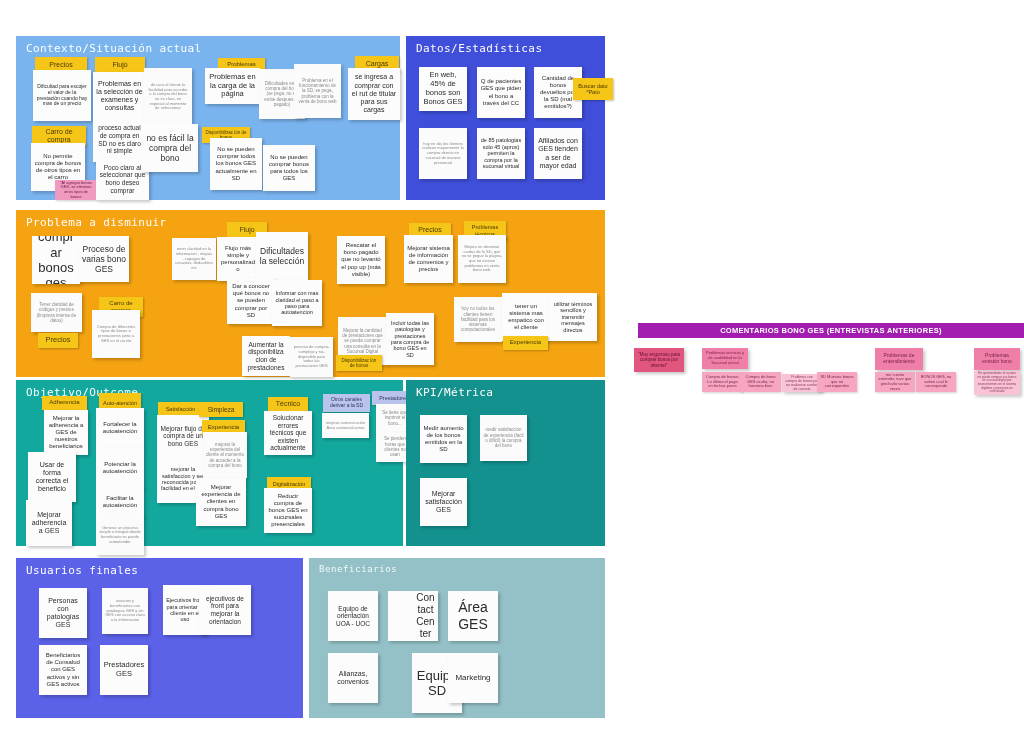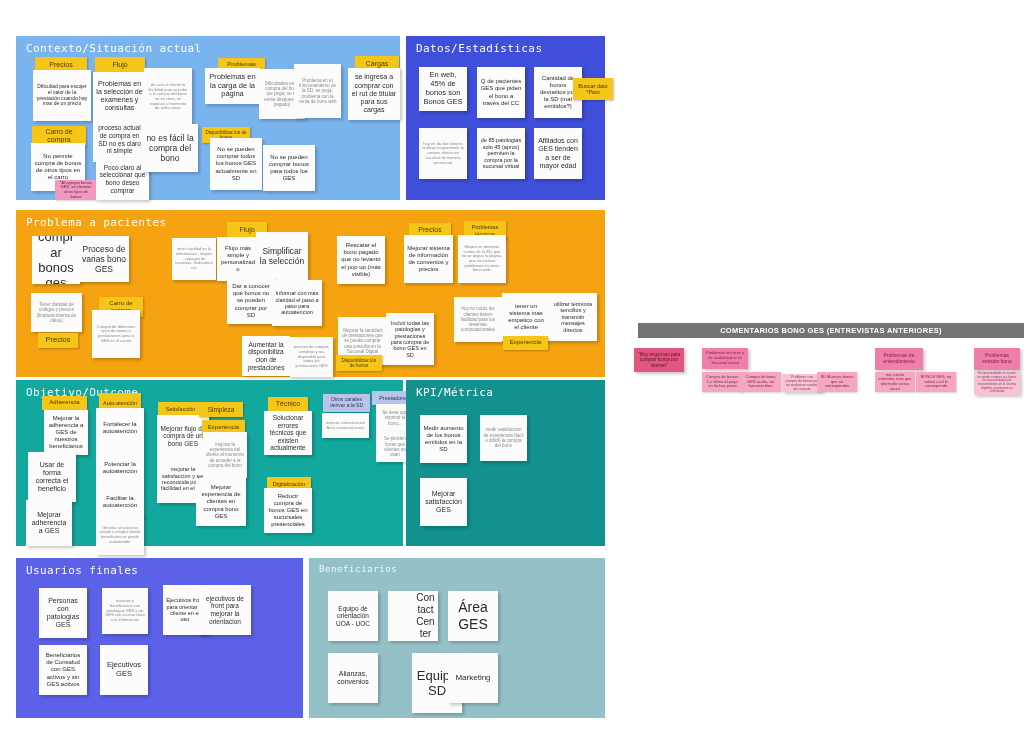--- a/index.html
+++ b/index.html
@@ -36,21 +36,21 @@
   .note.red-d{background:#e2557e;color:#5d1230;}
 
   .f4{font-size:4px}.f45{font-size:4.5px}.f5{font-size:5px}.f55{font-size:5.5px}
   .f6{font-size:6px}.f65{font-size:6.5px}.f7{font-size:7px}.f75{font-size:7.5px}
   .f8{font-size:8px}.f85{font-size:8.5px}.f10{font-size:10px}.f13{font-size:13px}.f14{font-size:14px}
 
   .lbl{font-weight:400;}
 
   
   #comments-banner{
-    position:absolute;background:#737373;color:#ffffff;
+    position:absolute;background:#a21caf;color:#ffffff;
     display:flex;align-items:center;justify-content:center;
     font-size:7.5px;font-weight:bold;letter-spacing:0.3px;
   }
 </style>
 </head>
 <body>
 
 <div class="panel" style="left:16px;top:36px;width:384px;height:164px;background:#7ab4ef;">
   <div class="panel-title">Contexto/Situación actual</div>
 </div>
@@ -84,33 +84,33 @@
 </div>
 <div class="note white f75" style="left:419px;top:67px;width:48px;height:44px;">En web, 45% de bonos son Bonos GES</div>
 <div class="note white f6" style="left:477px;top:67px;width:48px;height:51px;">Q de pacientes GES que piden el bono a través del CC</div>
 <div class="note white f6" style="left:534px;top:67px;width:48px;height:51px;">Cantidad de bonos devueltos por la SD (mal emitidos?)</div>
 <div class="note yellow f55" style="left:573px;top:78px;width:40px;height:22px;">Buscar dato *Pato</div>
 <div class="note blurry f4" style="left:419px;top:128px;width:48px;height:51px;">hoy en dia los clientes realizan mayormente la compra directo en sucursal de manera presencial</div>
 <div class="note white f55" style="left:477px;top:128px;width:48px;height:51px;">de 85 patologias solo 45 (aprox) permiten la compra por la sucursal virtual</div>
 <div class="note white f7" style="left:534px;top:128px;width:48px;height:51px;">Afiliados con GES tienden a ser de mayor edad</div>
 
 <div class="panel" style="left:16px;top:210px;width:589px;height:167px;background:#f5a311;">
-  <div class="panel-title">Problema a pacientes</div>
+  <div class="panel-title">Problema a disminuir</div>
 </div>
 <div class="note white f13" style="left:32px;top:236px;width:48px;height:48px;">comprar bonos ges</div>
 <div class="note white f85" style="left:79px;top:236px;width:50px;height:46px;">Proceso de varias bono GES</div>
 <div class="note blurry f45" style="left:31px;top:293px;width:51px;height:39px;">Tener claridad de códigos y precios (limpieza interna de datos)</div>
 <div class="note yellow f75 lbl" style="left:38px;top:333px;width:40px;height:15px;">Precios</div>
 <div class="note yellow f6 lbl" style="left:99px;top:297px;width:44px;height:20px;">Carro de compra</div>
 <div class="note blurry f4" style="left:92px;top:310px;width:48px;height:48px;">Compra de diferentes tipos de bonos o prestaciones junto a GES en el carrito</div>
 
 <div class="note yellow f7 lbl" style="left:227px;top:222px;width:40px;height:16px;">Flujo</div>
 <div class="note blurry f4" style="left:172px;top:238px;width:44px;height:42px;">tener claridad en la informacion , etapas , copagos de canastas, deducibles etc</div>
 <div class="note white f6" style="left:217px;top:237px;width:42px;height:44px;">Flujo más simple y personalizado</div>
-<div class="note white f85" style="left:256px;top:232px;width:52px;height:48px;">Simplificar la selección</div>
+<div class="note white f85" style="left:256px;top:232px;width:52px;height:48px;">Dificultades la selección</div>
 <div class="note white f6" style="left:227px;top:278px;width:48px;height:46px;">Dar a conocer qué bonos no se pueden comprar por SD</div>
 <div class="note white f55" style="left:272px;top:280px;width:50px;height:46px;">Informar con mas claridad el paso a paso para autoatencion</div>
 
 <div class="note white f6" style="left:337px;top:236px;width:48px;height:48px;">Rescatar el bono pagado que no levantó el pop up (más visible)</div>
 <div class="note yellow f7 lbl" style="left:409px;top:223px;width:42px;height:15px;">Precios</div>
 <div class="note white f6" style="left:404px;top:235px;width:49px;height:48px;">Mejorar sistema de información de convenios y precios</div>
 <div class="note yellow f55 lbl" style="left:464px;top:221px;width:42px;height:19px;">Problemas técnicos</div>
 <div class="note blurry f4" style="left:458px;top:235px;width:48px;height:48px;">Mejora en disminuir caidas de la SD, que no se pegue la página, que no existan problemas en venta bono web.</div>
 
 <div class="note white f65" style="left:242px;top:336px;width:48px;height:40px;">Aumentar la disponibiliza cion de prestaciones</div>
@@ -164,21 +164,21 @@
 <div class="note white f6" style="left:420px;top:415px;width:47px;height:48px;">Medir aumento de los bonos emitidos en la SD</div>
 <div class="note blurry f45" style="left:480px;top:415px;width:47px;height:46px;">medir satisfaccion de experiencia (facil o dificil) la compra del bono</div>
 <div class="note white f7" style="left:420px;top:478px;width:47px;height:48px;">Mejorar satisfacción GES</div>
 
 <div class="panel" style="left:16px;top:558px;width:287px;height:160px;background:#5b62e8;">
   <div class="panel-title">Usuarios finales</div>
 </div>
 <div class="note white f7" style="left:39px;top:588px;width:48px;height:50px;">Personas con patologías GES</div>
 <div class="note white f6" style="left:39px;top:645px;width:48px;height:50px;">Beneficiarios de Consalud con GES activos y sin GES activos</div>
 <div class="note blurry f4" style="left:102px;top:588px;width:46px;height:46px;">usuarios y beneficiarios con patologias GES y sin GES con acceso clara a la informacion</div>
-<div class="note white f75" style="left:100px;top:645px;width:48px;height:50px;">Ejecutivos GES</div>
+<div class="note white f75" style="left:100px;top:645px;width:48px;height:50px;">Prestadores GES</div>
 <div class="note white f55" style="left:163px;top:585px;width:44px;height:50px;">Ejecutivos front para orientar al cliente en el uso</div>
 <div class="note white f65" style="left:199px;top:585px;width:52px;height:50px;">ejecutivos de front para mejorar la orientacion</div>
 
 <div class="panel" style="left:309px;top:558px;width:296px;height:160px;background:#94c1c7;">
   <div class="panel-title small">Beneficiarios</div>
 </div>
 <div class="note white f65" style="left:328px;top:591px;width:50px;height:50px;">Equipo de orientación UOA - UOC</div>
 <div class="note white f10" style="left:388px;top:591px;width:50px;height:50px;padding-left:28px;">Contact Center</div>
 <div class="note white f14" style="left:448px;top:591px;width:50px;height:50px;">Área GES</div>
 <div class="note white f7" style="left:328px;top:653px;width:50px;height:50px;">Alianzas, convenios</div>

